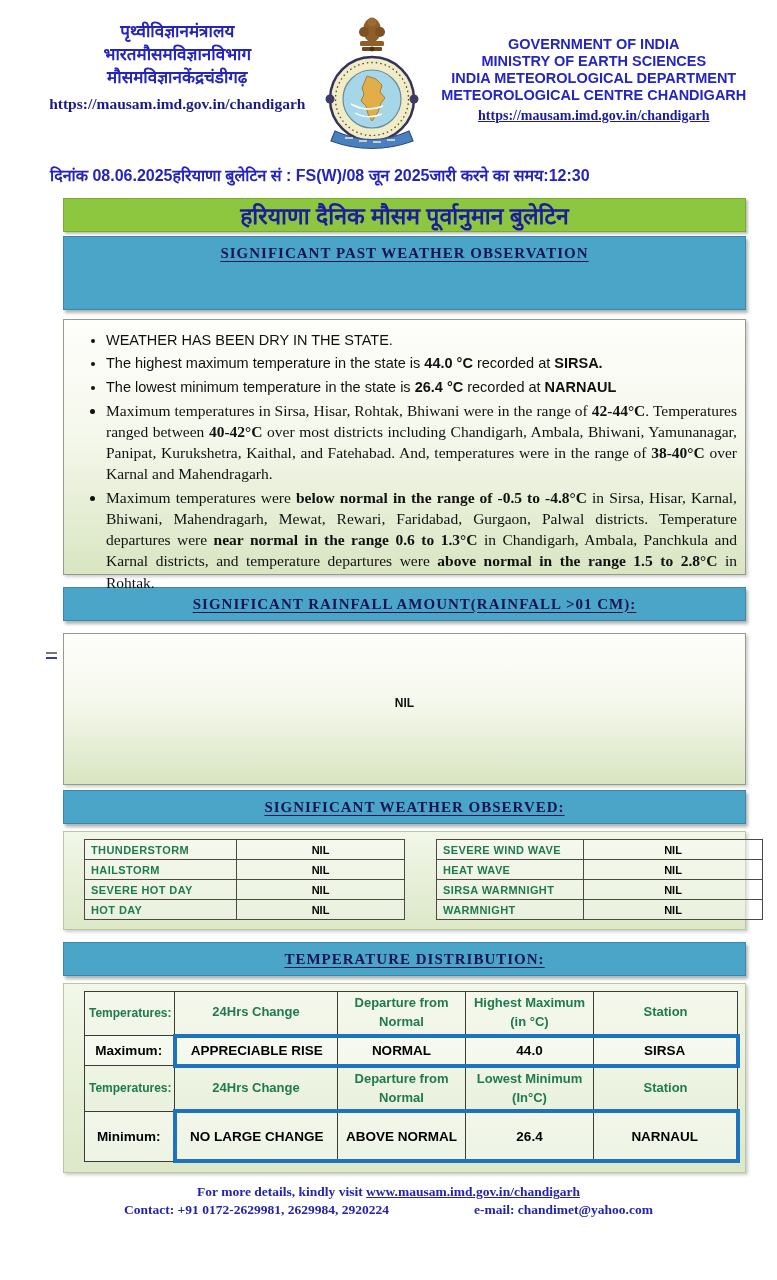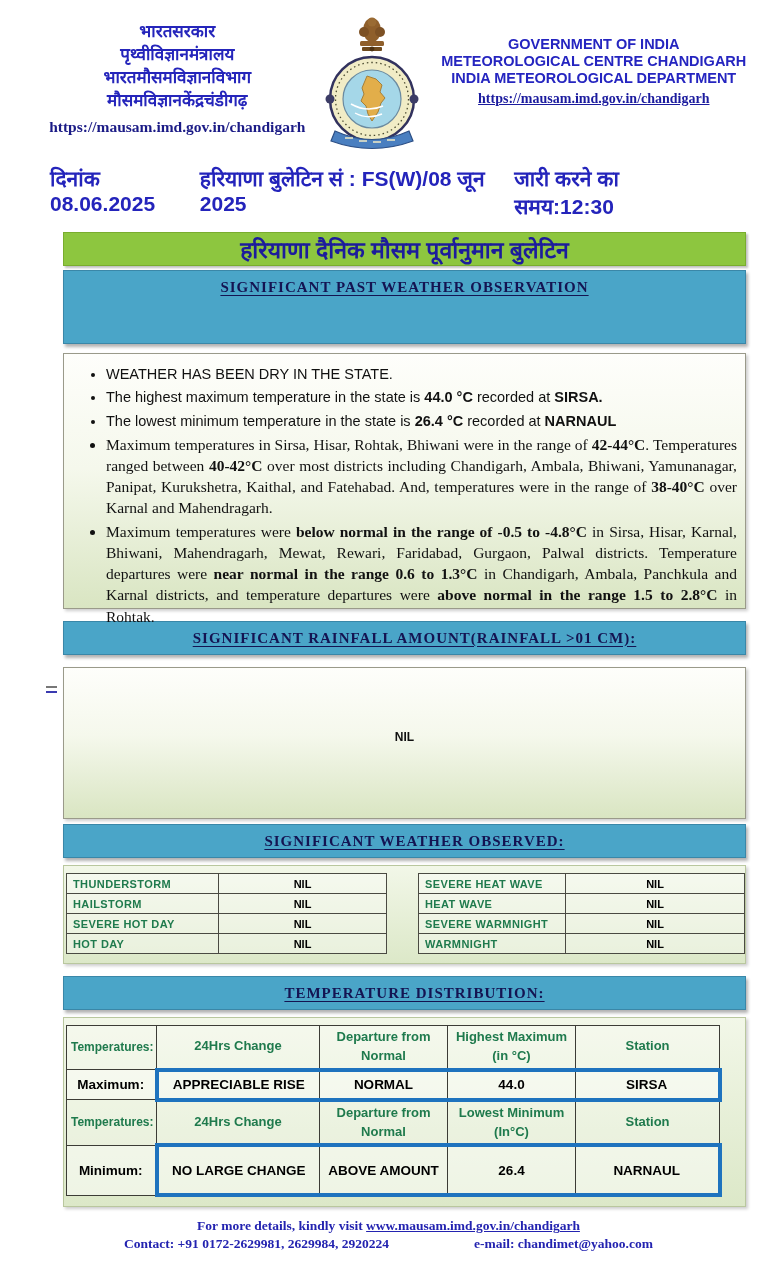--- a/index.html
+++ b/index.html
@@ -9,21 +9,21 @@
   
   .hdr { display:flex; justify-content:space-between; padding:20px 30px 0 38px; }
   .hdr-left { width:300px; text-align:center; color:#2525bb; }
   .hdr-left .hline { font-weight:bold; font-size:17px; line-height:23px; }
   .hdr-left .hurl { font-family:"Liberation Serif", serif; font-weight:bold; font-size:15.5px; color:#1b1b86; margin-top:6px; }
   .hdr-logo { width:112px; flex:0 0 auto; margin-top:-6px; }
   .hdr-right { width:330px; text-align:center; color:#2525c0; padding-top:16px;margin-left:12px; }
   .hdr-right .hline { font-weight:bold; font-size:14.5px; line-height:17px; }
   .hdr-right .hurl { font-family:"Liberation Serif", serif; font-weight:bold; font-size:14px; color:#1b1b9e; text-decoration:underline; margin-top:4px; display:inline-block; }
 
-  .date-row { display:flex; justify-content:space-between; padding:6px 67px 0 50px; color:#2424bb; font-weight:bold; font-size:21px; }
+  .date-row { display:flex; justify-content:flex-start; padding:6px 67px 0 50px; color:#2424bb; font-weight:bold; font-size:16px; }
 
   
   .content { margin:12px 0 0 63px; width:683px; }
 
   .banner-green { height:34px; background:#8dc63f; border:1px solid #79ad2e; display:flex; align-items:center; justify-content:center;
     font-weight:bold; font-size:23px; color:#1c1c9c; box-shadow:2px 2px 2px rgba(0,0,0,.25); }
   .banner-blue { background:#4aa5c8; border:1px solid #3a87a8; box-shadow:2px 3px 3px rgba(0,0,0,.3); text-align:center; }
   .banner-blue.tall { height:74px; padding-top:7px; margin-top:4px; }
   .banner-blue.std { height:34px; display:flex; align-items:center; justify-content:center;padding-left:20px; }
   .banner-heading { font-family:"Liberation Serif", serif; font-weight:bold; font-size:15px; letter-spacing:1px;
@@ -41,21 +41,21 @@
   .nil-box .nil { position:absolute; top:62px; left:0; right:0; text-align:center; font-weight:bold; font-size:12px; color:#111; }
   .stray { position:absolute; left:-18px; top:18px; width:11px; }
   .stray i { display:block; height:2px; margin-bottom:3px; }
   .stray i:first-child { background:#777; }
   .stray i:last-child { background:#3a3ab0; }
 
   .ban-gap { margin-top:12px; }
   .ban-gap2 { margin-top:5px; }
 
   .table-section { margin-top:7px; background:linear-gradient(180deg,#f2f7e8,#dce8c8); border:1px solid #b9c79e;
-    box-shadow:2px 2px 3px rgba(0,0,0,.2); padding:7px 0 9px 2px; }
+    box-shadow:2px 2px 3px rgba(0,0,0,.2); padding:7px 0 9px 20px; }
 
   table { border-collapse:collapse; table-layout:fixed; }
   .wx-table { width:678px; }
   .wx-table td { border:1px solid #4a4a42; height:20px; font-weight:bold; font-size:11px; padding:0 6px; background:rgba(255,255,255,.35); }
   .wx-table td.lbl { color:#1f7a4d; letter-spacing:.4px; }
   .wx-table td.val { color:#000; text-align:center; }
   .wx-table td.spacer { border-top:none; border-bottom:none; background:transparent; }
   .wx-table td.gust-val { text-align:left; padding-left:10px; }
 
   .temp-table { width:653px; }
@@ -75,21 +75,20 @@
   .footer .u { text-decoration:underline;text-align:right; }
   .contact-row { display:flex; justify-content:center; gap:85px; }
 </style>
 </head>
 <body>
 
 <div class="page">
 
   <div class="hdr">
     <div class="hdr-left">
-      <div class="hline">भारतसरकार</div>
       <div class="hline">पृथ्वीविज्ञानमंत्रालय</div>
       <div class="hline">भारतमौसमविज्ञानविभाग</div>
       <div class="hline">मौसमविज्ञानकेंद्रचंडीगढ़</div>
       <div class="hurl">https://mausam.imd.gov.in/chandigarh</div>
     </div>
 
     <div class="hdr-logo">
       <svg viewBox="0 0 110 140" width="110" height="140" aria-hidden="true">
 
         <g>
@@ -114,22 +113,23 @@
         <circle cx="13" cy="85" r="4.5" fill="#3c3c66"></circle>
         <circle cx="97" cy="85" r="4.5" fill="#3c3c66"></circle>
 
         <path d="M18,117 q37,17 74,0 l4,10 q-41,15 -82,0 z" fill="#4a7fc0" stroke="#2c4f86" stroke-width="1.2"></path>
         <path d="M28,124 h8 M42,127 h8 M56,128 h8 M70,126 h8" stroke="#f1ecc6" stroke-width="1.6"></path>
       </svg>
     </div>
 
     <div class="hdr-right">
       <div class="hline">GOVERNMENT OF INDIA</div>
+      <div class="hline">MINISTRY OF EARTH SCIENCES</div>
+      <div class="hline">INDIA METEOROLOGICAL DEPARTMENT</div>
       <div class="hline">METEOROLOGICAL CENTRE CHANDIGARH</div>
-      <div class="hline">INDIA METEOROLOGICAL DEPARTMENT</div>
       <div><span class="hurl">https://mausam.imd.gov.in/chandigarh</span></div>
     </div>
   </div>
 
   <div class="date-row">
     <span>दिनांक 08.06.2025</span>
     <span>हरियाणा बुलेटिन सं : FS(W)/08 जून 2025</span>
     <span>जारी करने का समय:12:30</span>
   </div>
 
@@ -176,35 +176,35 @@
             <col style="width:168px">
             <col style="width:32px">
             <col style="width:147px">
             <col style="width:179px">
           </colgroup>
         <tbody>
             <tr>
           <td class="lbl">THUNDERSTORM</td>
           <td class="val">NIL</td>
           <td class="spacer"></td>
-          <td class="lbl">SEVERE HEAT WAVE</td>
+          <td class="lbl">SEVERE WIND WAVE</td>
           <td class="val">NIL</td>
         </tr>
         <tr>
           <td class="lbl">HAILSTORM</td>
           <td class="val">NIL</td>
           <td class="spacer"></td>
           <td class="lbl">HEAT WAVE</td>
           <td class="val">NIL</td>
         </tr>
         <tr>
           <td class="lbl">SEVERE HOT DAY</td>
           <td class="val">NIL</td>
           <td class="spacer"></td>
-          <td class="lbl">SEVERE WARMNIGHT</td>
+          <td class="lbl">SIRSA WARMNIGHT</td>
           <td class="val">NIL</td>
         </tr>
         <tr>
           <td class="lbl">HOT DAY</td>
           <td class="val">NIL</td>
           <td class="spacer"></td>
           <td class="lbl">WARMNIGHT</td>
           <td class="val">NIL</td>
         </tr>
       </tbody>
@@ -242,21 +242,21 @@
         <tr class="hrow">
           <td>Temperatures:</td>
           <td>24Hrs Change</td>
           <td>Departure from Normal</td>
           <td>Lowest Minimum (In°C)</td>
           <td>Station</td>
         </tr>
         <tr class="drow min">
           <td class="rowlab">Minimum:</td>
           <td class="band band-l">NO LARGE CHANGE</td>
-          <td class="band">ABOVE AMOUNT</td>
+          <td class="band">ABOVE NORMAL</td>
           <td class="band">26.4</td>
           <td class="band band-r">NARNAUL</td>
         </tr>
       </tbody>
         </table>
     </div>
   </div>
 
   <div class="footer">
     <div>

